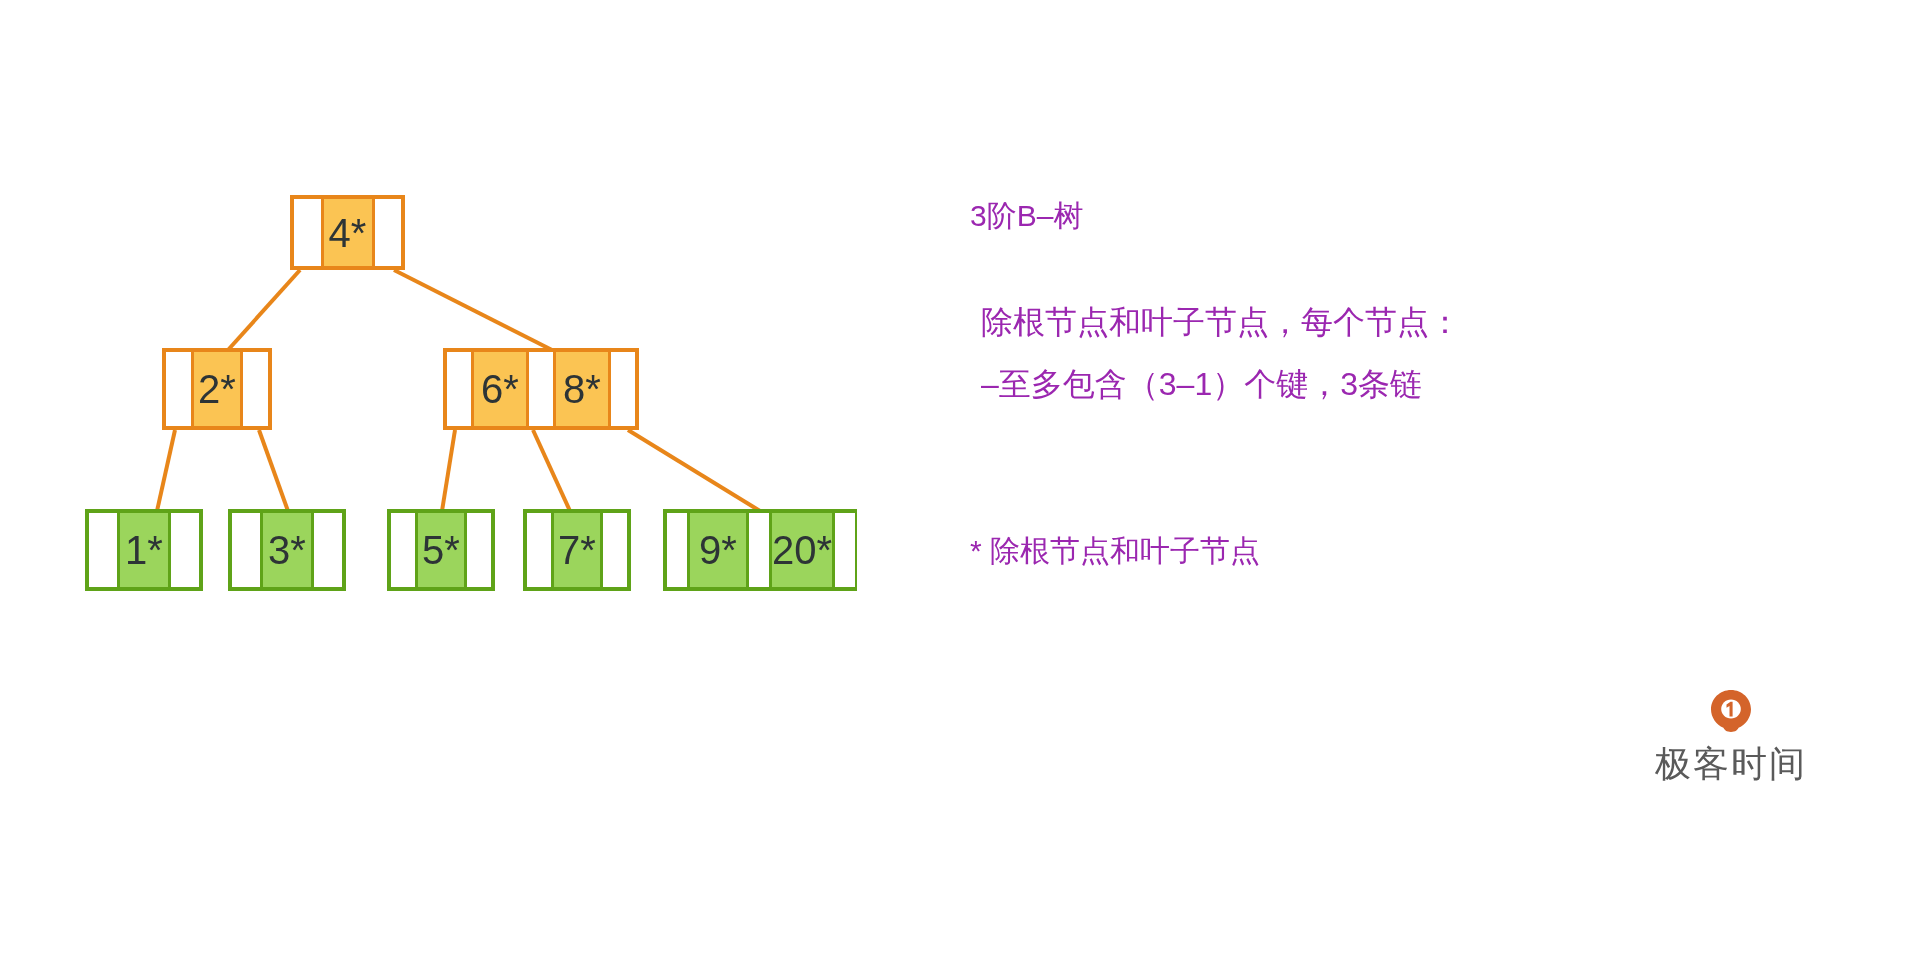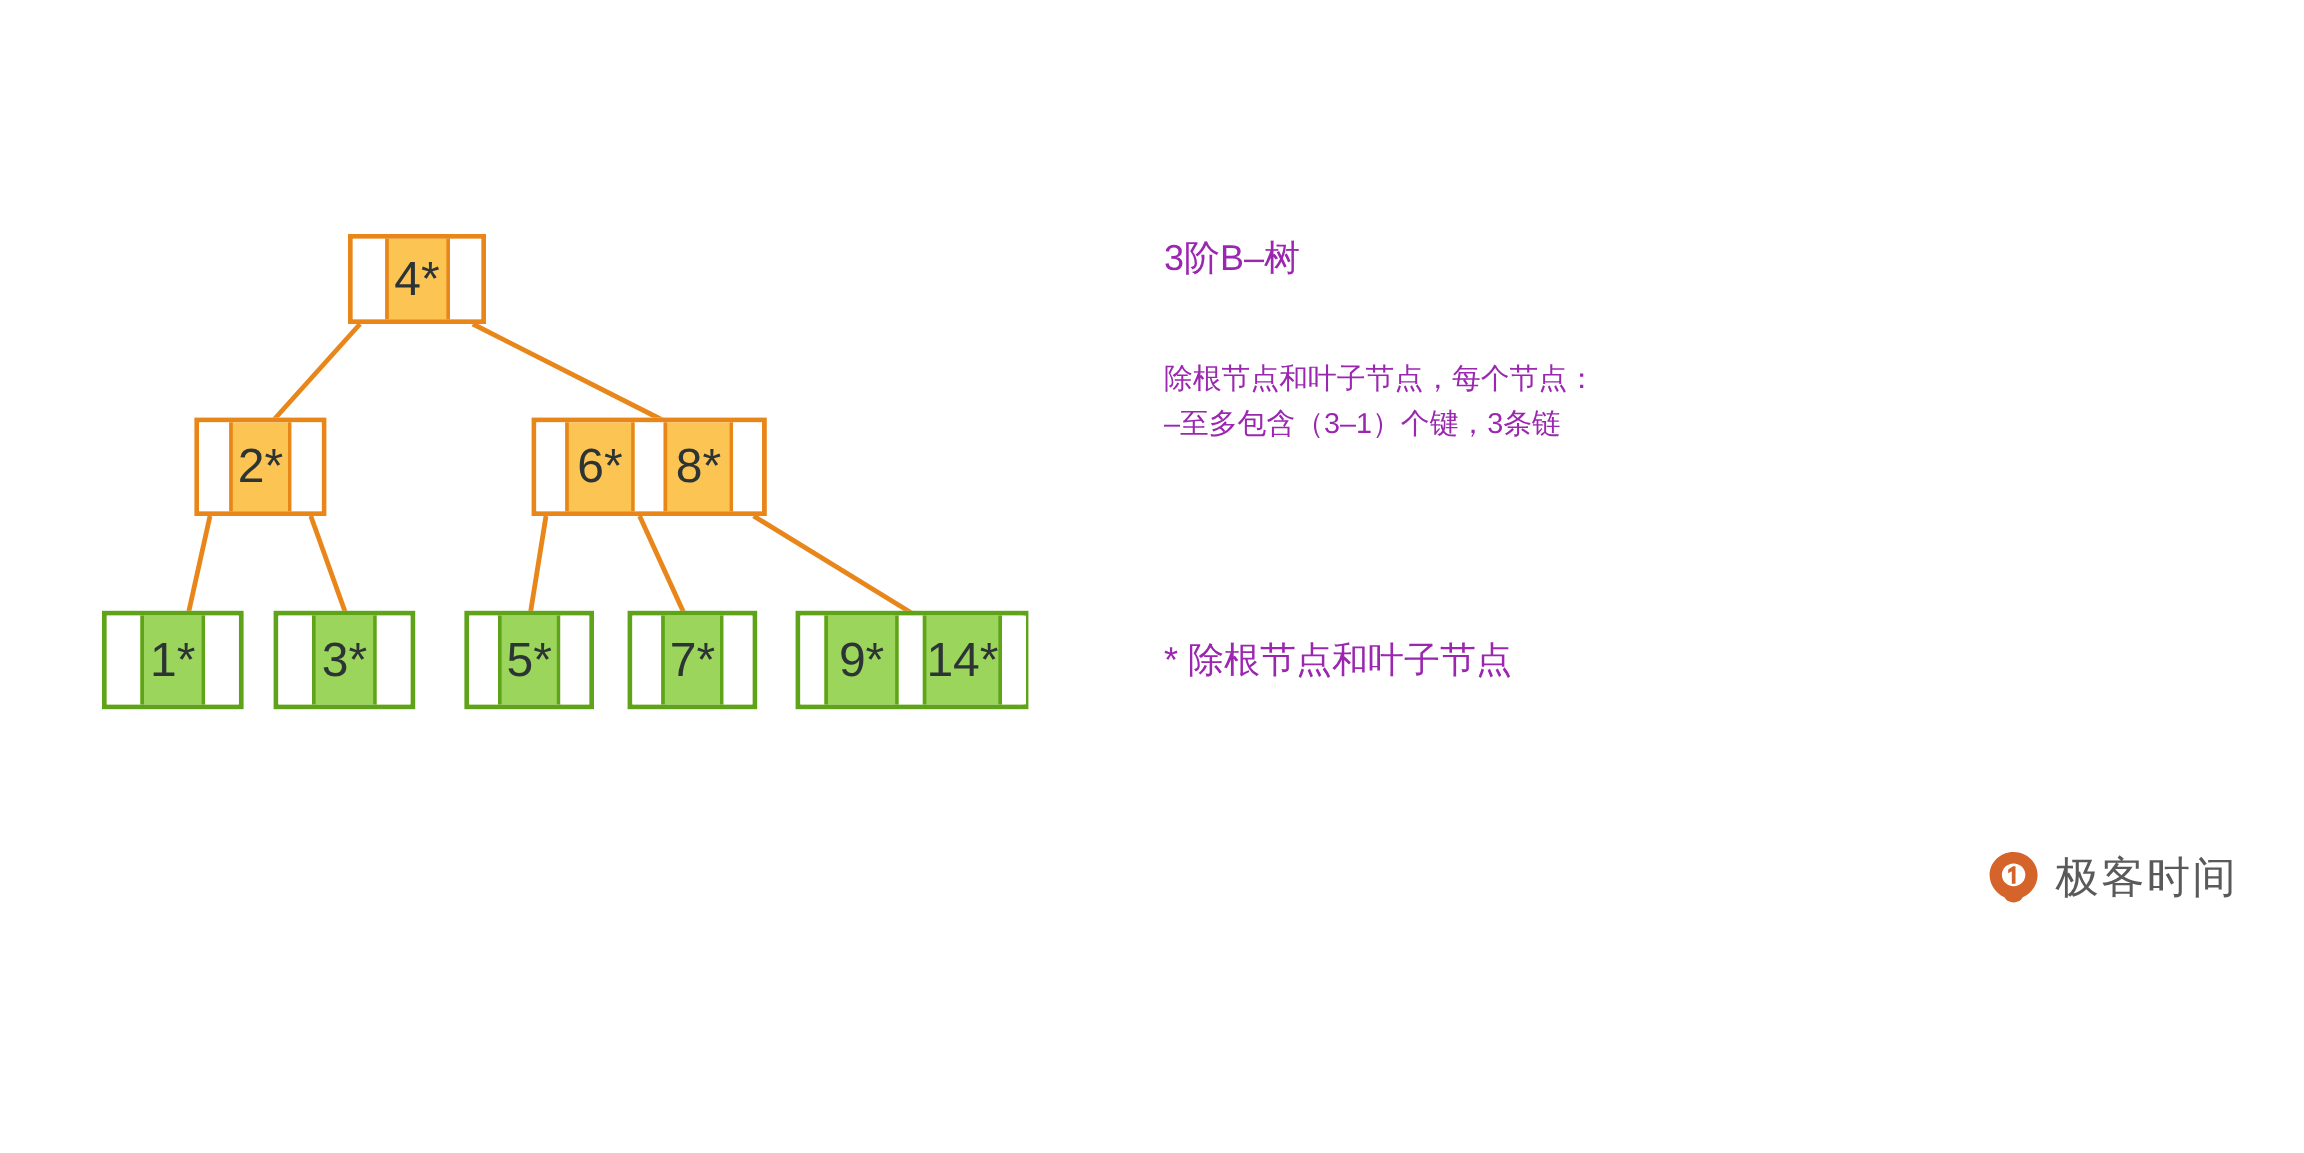--- a/index.html
+++ b/index.html
@@ -96,46 +96,45 @@
     font-size: 30px;
     line-height: 1.25;
     color: #9B27B0;
     margin: 12px 0 62px 0;
     white-space: nowrap;
   }
   .note-block {
     margin: 0;
   }
   .note-line {
-    font-size: 24px;
+    font-size: 32px;
     line-height: 1.62;
     color: #9B27B0;
     white-space: nowrap;
-    margin: 0;
+    margin: 11px;
   }
   #legend {
     position: absolute;
     left: 970px;
     top: 531px;
     font-size: 30px;
     line-height: 1.3;
     color: #9B27B0;
     white-space: nowrap;
   }
 
   
   #logo {
     position: absolute;
     left: 1655px;
     top: 688px;
     display: flex;
-    flex-direction: row;
+    flex-direction: column;
     align-items: center;
     gap: 12px;
-    margin-top: 20px;
   }
   #logo .mark {
     width: 46px;
     height: 46px;
     flex: 0 0 auto;
   }
   #logo .wordmark {
     font-size: 36px;
     line-height: 1;
     color: #5a5a5a;
@@ -193,21 +192,21 @@
       </div>
       <div class="node green" style="left: 523px; top: 509px; width: 108px; height: 82px;">
         <div class="ptr" style="flex: 1 1 auto; min-width: 24px;"></div>
         <div class="key" style="flex: 0 0 52px;">7*</div>
         <div class="ptr" style="flex: 1 1 auto; min-width: 24px;"></div>
       </div>
       <div class="node green" style="left: 663px; top: 509px; width: 194px; height: 82px;">
         <div class="ptr" style="flex: 1 1 auto; min-width: 20px;"></div>
         <div class="key" style="flex: 0 0 62px;">9*</div>
         <div class="ptr" style="flex: 1 1 auto; min-width: 20px;"></div>
-        <div class="key" style="flex: 0 0 62px;">14*</div>
+        <div class="key" style="flex: 0 0 62px;">20*</div>
         <div class="ptr" style="flex: 1 1 auto; min-width: 20px;"></div>
       </div>
     </div>
 
   <div id="notes">
     <div class="note-title">3阶B–树</div>
     <div class="note-block">
       <div class="note-line">除根节点和叶子节点，每个节点：</div>
       <div class="note-line">–至多包含（3–1）个键，3条链</div>
     </div>

